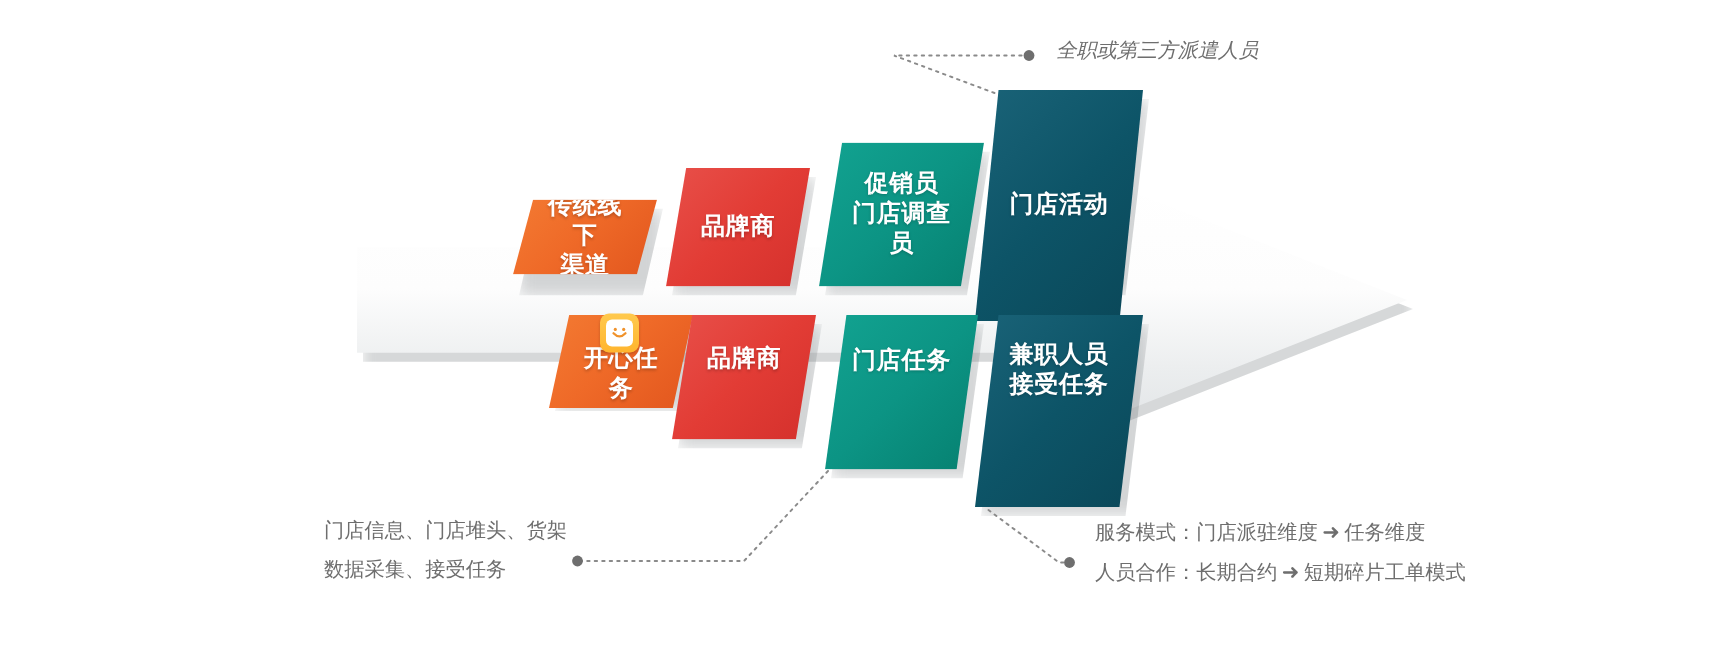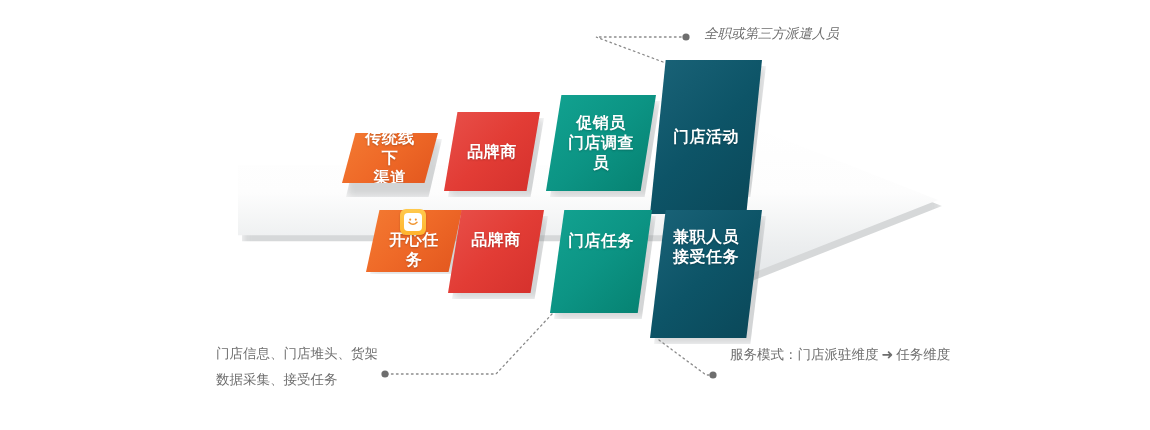--- a/index.html
+++ b/index.html
@@ -165,15 +165,18 @@
 
   <div class="note" style="left:216px;top:341px;">
     <div>门店信息、门店堆头、货架</div>
     <div>数据采集、接受任务</div>
   </div>
 
   <div class="note" style="left:730px;top:341px;">
     <div>
       <span>服务模式：门店派驻维度</span><span class="arw">➜</span><span>任务维度</span>
     </div>
+    <div>
+      <span>人员合作：长期合约</span><span class="arw">➜</span><span>短期碎片工单模式</span>
+    </div>
   </div>
 
 </div>
 
 </body></html>

